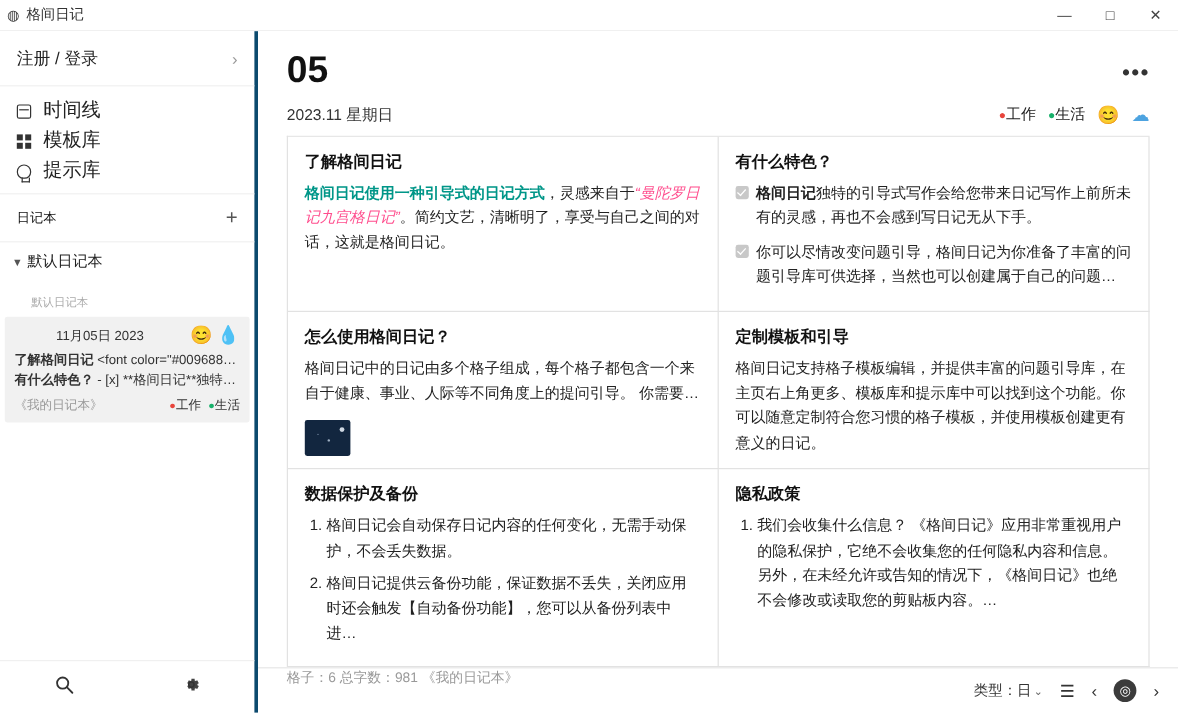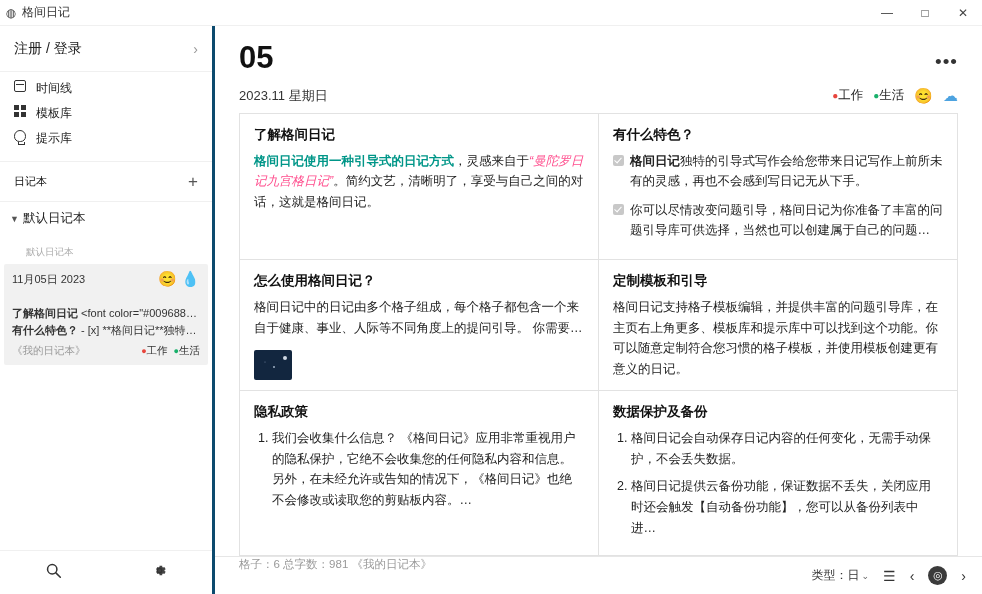--- a/index.html
+++ b/index.html
@@ -65,23 +65,23 @@
   .login-row .chev {
     color: #999; font-size: 14px;
   }
 
   .nav-list {
     padding: 8px 0 6px 0;
     border-bottom: 1px solid #f0f0f0;
   }
   .nav-item {
     height: 25px;
-    display: flex; align-items: flex-start;
+    display: flex; align-items: center;
     padding: 0 14px;
-    font-size: 12px; color: #222;
+    font-size: 16px; color: #222;
   }
   .nav-ico {
     width: 22px; display: flex; align-items: center;
     color: #333;
   }
   .ico-sq {
     width: 12px; height: 12px;
     border: 1.6px solid #333; border-radius: 2px;
     position: relative;
   }
@@ -130,21 +130,22 @@
   }
 
   .entry-card {
     background: #f1f1f1;
     margin: 0 4px;
     padding: 6px 8px 7px 8px;
     border-radius: 2px;
   }
   .entry-top {
     display: flex; align-items: center; gap: 4px;
-    margin-bottom: 17px;
+    margin-bottom: 4px;
+    text-align: center;
   }
   .entry-date { font-size: 11px; color: #333; flex: 1; }
   .entry-line {
     font-size: 11px; color: #333;
     white-space: nowrap; overflow: hidden; text-overflow: ellipsis;
     line-height: 1.5;
   }
   .entry-line b { font-weight: bold; }
   .entry-bottom {
     display: flex; align-items: center;
@@ -425,31 +426,31 @@
             <p>格间日记中的日记由多个格子组成，每个格子都包含一个来自于健康、事业、人际等不同角度上的提问引导。 你需要…</p>
             <div class="img-thumb"></div>
           </div>
 
           <div class="cell">
             <h3>定制模板和引导</h3>
             <p>格间日记支持格子模板编辑，并提供丰富的问题引导库，在主页右上角更多、模板库和提示库中可以找到这个功能。你可以随意定制符合您习惯的格子模板，并使用模板创建更有意义的日记。</p>
           </div>
 
           <div class="cell">
-            <h3>隐私政策</h3>
-            <ol class="num">
-              <li>我们会收集什么信息？ 《格间日记》应用非常重视用户的隐私保护，它绝不会收集您的任何隐私内容和信息。另外，在未经允许或告知的情况下，《格间日记》也绝不会修改或读取您的剪贴板内容。…</li>
-            </ol>
-          </div>
-
-          <div class="cell">
             <h3>数据保护及备份</h3>
             <ol class="num">
               <li>格间日记会自动保存日记内容的任何变化，无需手动保护，不会丢失数据。</li>
               <li>格间日记提供云备份功能，保证数据不丢失，关闭应用时还会触发【自动备份功能】，您可以从备份列表中进…</li>
+            </ol>
+          </div>
+
+          <div class="cell">
+            <h3>隐私政策</h3>
+            <ol class="num">
+              <li>我们会收集什么信息？ 《格间日记》应用非常重视用户的隐私保护，它绝不会收集您的任何隐私内容和信息。另外，在未经允许或告知的情况下，《格间日记》也绝不会修改或读取您的剪贴板内容。…</li>
             </ol>
           </div>
 
         </div>
       </div>
 
       <div class="statusbar">
         <div class="status-left">格子：6  总字数：981  《我的日记本》</div>
         <div class="sp"></div>
         <div class="status-right">

